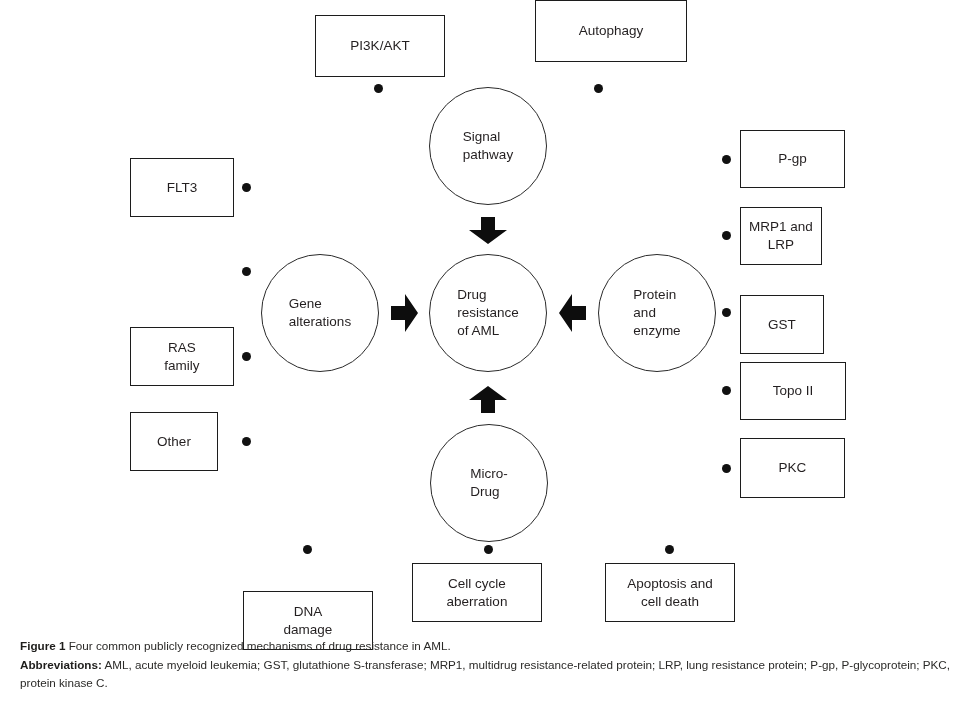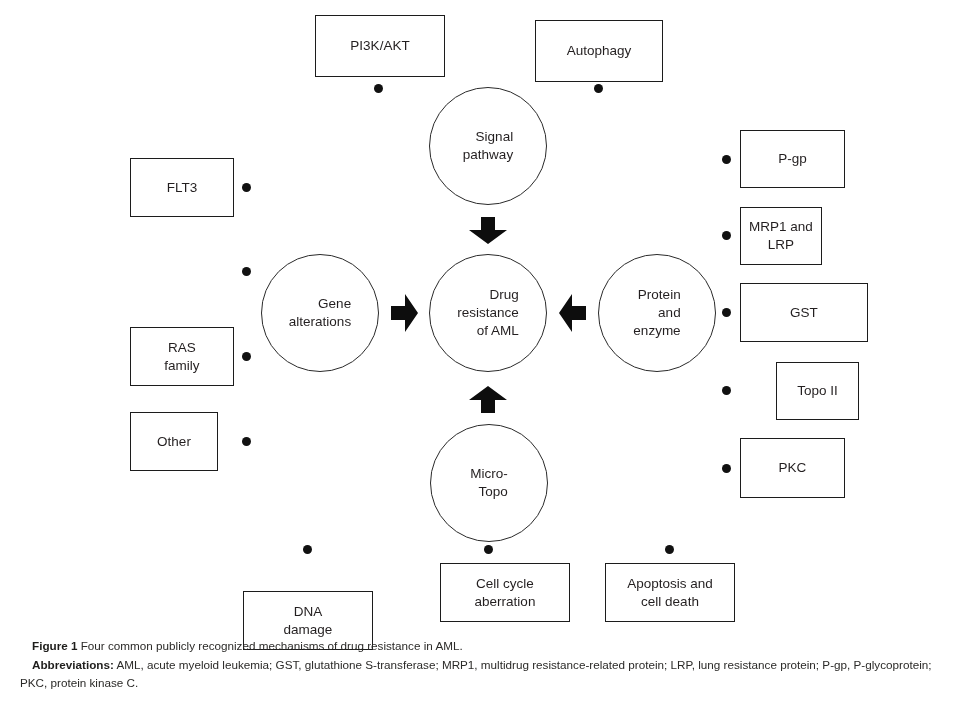--- a/index.html
+++ b/index.html
@@ -25,66 +25,66 @@
     color: #231f20;
     white-space: pre-line;
   }
   .node-circle {
     position: absolute;
     width: 118px; height: 118px;
     border: 1.2px solid #2a2a2a;
     border-radius: 50%;
     background: #ffffff;
     display: flex; align-items: center; justify-content: center;
-    text-align: right;
+    text-align: left;
     font-size: 13.5px; line-height: 1.35;
     color: #231f20;
     white-space: pre-line;
   }
   .dot {
     position: absolute;
     width: 9px; height: 9px;
     background: #111111;
     border-radius: 50%;
   }
   .arrow { position: absolute; display: block; }
   .arrow polygon { fill: #0d0d0d; }
   .caption {
     position: absolute;
     left: 20px; top: 637px;
     width: 936px;
     font-size: 11.7px;
     line-height: 18.5px;
     color: #2b2a28;
   }
-  .caption b { font-weight: bold; color: #1e1d1b; margin-left: 12px; }
+  .caption b { font-weight: bold; color: #1e1d1b; }
 </style>
 </head>
 <body>
 
 <div class="stage">
 
   <div class="node-box" style="left:315px; top:15px; width:130px; height:62px">PI3K/AKT</div>
-  <div class="node-box" style="left:535px; top:20px; width:128px; height:62px">Autophagy</div>
+  <div class="node-box" style="left:535px; top:0; width:152px; height:62px">Autophagy</div>
 
   <div class="node-box" style="left:130px; top:158px; width:104px; height:59px">FLT3</div>
   <div class="node-box" style="left:130px; top:327px; width:104px; height:59px">RAS
 family</div>
   <div class="node-box" style="left:130px; top:412px; width:88px; height:59px">Other</div>
 
   <div class="node-box" style="left:740px; top:130px; width:105px; height:58px">P-gp</div>
   <div class="node-box" style="left:740px; top:207px; width:82px; height:58px">MRP1 and
 LRP</div>
-  <div class="node-box" style="left:740px; top:283px; width:128px; height:59px">GST</div>
-  <div class="node-box" style="left:776px; top:362px; width:83px; height:58px">Topo II</div>
+  <div class="node-box" style="left:740px; top:295px; width:84px; height:59px">GST</div>
+  <div class="node-box" style="left:740px; top:362px; width:106px; height:58px">Topo II</div>
   <div class="node-box" style="left:740px; top:438px; width:105px; height:60px">PKC</div>
 
   <div class="node-box" style="left:243px; top:591px; width:130px; height:59px">DNA
 damage</div>
-  <div class="node-box" style="left:440px; top:563px; width:130px; height:59px">Cell cycle
+  <div class="node-box" style="left:412px; top:563px; width:130px; height:59px">Cell cycle
 aberration</div>
   <div class="node-box" style="left:605px; top:563px; width:130px; height:59px">Apoptosis and
 cell death</div>
 
   <div class="dot" style="left:374px; top:84px"></div>
   <div class="dot" style="left:594px; top:84px"></div>
   <div class="dot" style="left:242px; top:183px"></div>
   <div class="dot" style="left:242px; top:267px"></div>
   <div class="dot" style="left:242px; top:352px"></div>
   <div class="dot" style="left:242px; top:437px"></div>
@@ -101,21 +101,21 @@
 pathway</div>
   <div class="node-circle" style="left:261px; top:254px">Gene
 alterations</div>
   <div class="node-circle" style="left:598px; top:254px">Protein
 and
 enzyme</div>
   <div class="node-circle" style="left:429px; top:254px">Drug
 resistance
 of AML</div>
   <div class="node-circle" style="left:430px; top:424px">Micro-
-Topo</div>
+Drug</div>
 
   <svg class="arrow" style="left:469px; top:217px" width="38" height="27" viewBox="0 0 38 27">
     <polygon points="12,0 26,0 26,13 38,13 19,27 0,13 12,13"></polygon>
   </svg>
   <svg class="arrow" style="left:469px; top:386px" width="38" height="27" viewBox="0 0 38 27">
     <polygon points="19,0 38,14 26,14 26,27 12,27 12,14 0,14"></polygon>
   </svg>
   <svg class="arrow" style="left:391px; top:294px" width="27" height="38" viewBox="0 0 27 38">
     <polygon points="0,12 14,12 14,0 27,19 14,38 14,26 0,26"></polygon>
   </svg>

